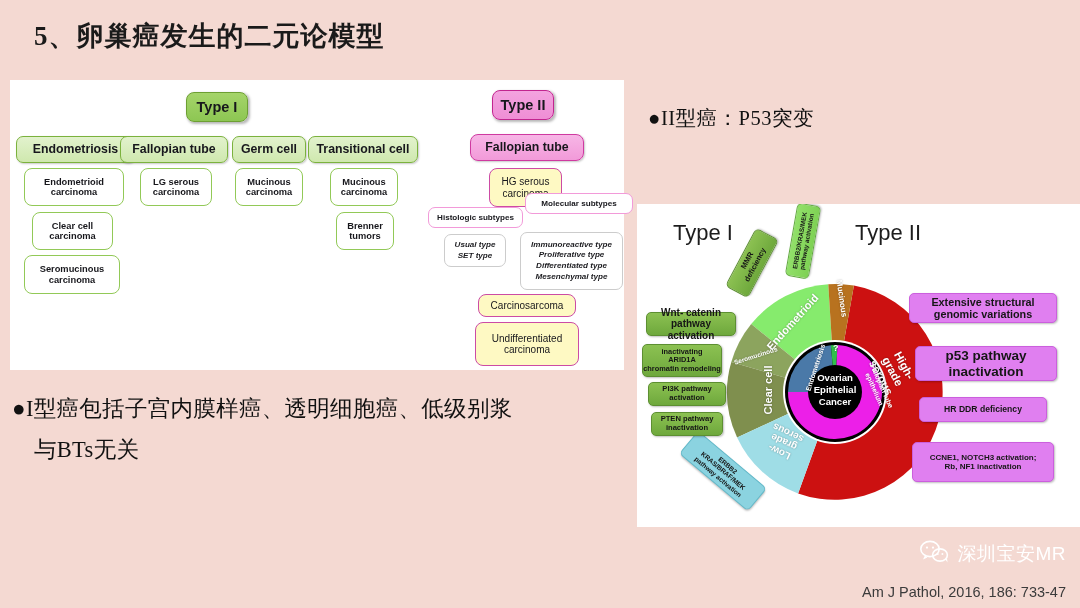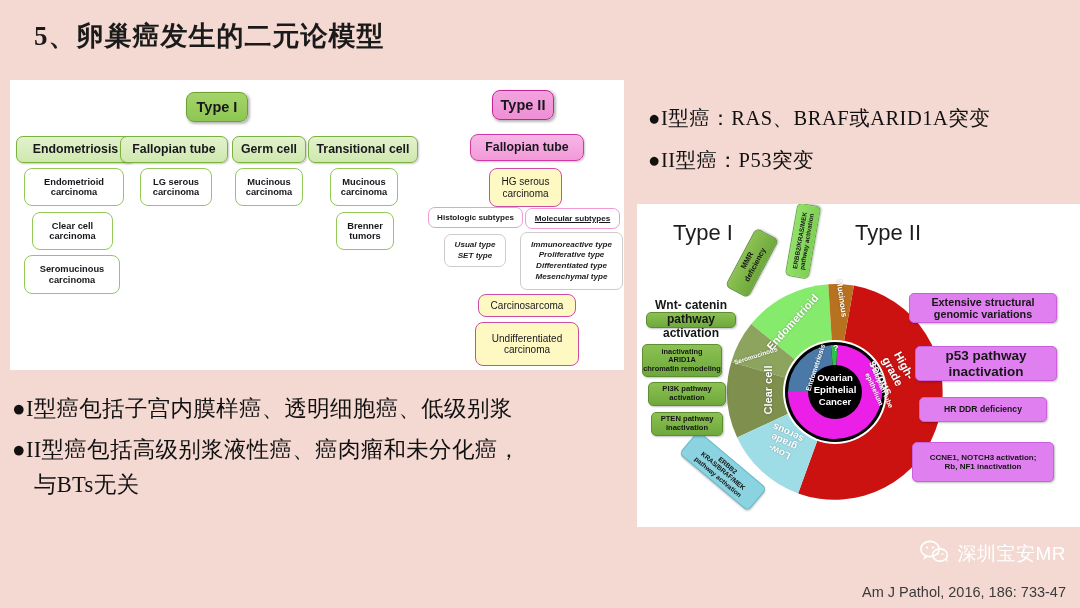--- a/index.html
+++ b/index.html
@@ -246,45 +246,43 @@
 carcinoma</div>
   <div class="fbox g-leaf" style="left:326px;top:132px;width:58px;height:38px;white-space:pre-line;">Brenner
 tumors</div>
 
   <div class="fbox p-title" style="left:482px;top:10px;width:62px;height:30px;">Type II</div>
   <div class="fbox p-hdr" style="left:460px;top:54px;width:114px;height:27px;">Fallopian tube</div>
   <div class="fbox p-leaf" style="left:479px;top:88px;width:73px;height:39px;white-space:pre-line;">HG serous
 carcinoma</div>
 
   <div class="fbox p-sub" style="left:418px;top:127px;width:95px;height:21px;">Histologic subtypes</div>
-  <div class="fbox p-sub" style="left:515px;top:128px;width:95px;height:21px;text-decoration:underline;">Molecular subtypes</div>
+  <div class="fbox p-sub" style="left:515px;top:113px;width:108px;height:21px;">Molecular subtypes</div>
 
   <div class="fbox w-leaf" style="left:434px;top:154px;width:62px;height:33px;white-space:pre-line;">Usual type
 SET type</div>
   <div class="fbox w-leaf" style="left:510px;top:152px;width:103px;height:58px;white-space:pre-line;">Immunoreactive type
 Proliferative type
 Differentiated type
 Mesenchymal type</div>
 
   <div class="fbox p-leaf" style="left:468px;top:214px;width:98px;height:23px;">Carcinosarcoma</div>
   <div class="fbox p-leaf" style="left:465px;top:242px;width:104px;height:44px;white-space:pre-line;">Undifferentiated
 carcinoma</div>
 </div>
 
 <div id="right-bullets">
-  <div class="rb-line">●I型癌：RAS、BRAF或ARID1A突变</div>
   <div class="rb-line">●II型癌：P53突变</div>
 </div>
 
 <div id="bottom-bullets">
   <div class="bb-item">
     <span>●I型癌包括子宫内膜样癌、透明细胞癌、低级别浆</span>
   </div>
   <div class="bb-item">
-    <span>●II型癌包括高级别浆液性癌、癌肉瘤和未分化癌，</span>
     <span class="cont">与BTs无关</span>
   </div>
 </div>
 
 <div id="right-figure">
 
   <div class="fig-hdr" id="fig-type-1">Type I</div>
   <div class="fig-hdr" id="fig-type-2">Type II</div>
 
   <svg id="sunburst" viewBox="0 0 220 220">
@@ -348,21 +346,21 @@
   <div class="seg-label" style="left:206px;top:176px;font-size:7px;width:70px;white-space:normal;text-align:center;transform:rotate(66deg);line-height:1.1;">Fallopian tube epithelium</div>
 
   <div class="chip chip-green" style="left:82px;top:46px;width:66px;height:26px;font-size:7.6px;white-space:pre-line;transform:rotate(-62deg);">MMR
 deficiency</div>
   <div class="chip chip-green-lt" style="left:129px;top:25px;width:74px;height:24px;font-size:6.4px;white-space:pre-line;transform:rotate(-80deg);">ERBB2/KRAS/MEK
 pathway activation</div>
   <div class="chip chip-blue" style="left:41px;top:252px;width:90px;height:30px;font-size:6.6px;white-space:pre-line;transform:rotate(40deg);">ERBB2
 KRAS/BRAF/MEK
 pathway activation</div>
 
-  <div class="chip chip-green" style="left:9px;top:108px;width:90px;height:16px;font-size:12px;white-space:pre-line;">Wnt- catenin
+  <div class="chip chip-green" style="left:9px;top:108px;width:90px;height:24px;font-size:10px;white-space:pre-line;">Wnt- catenin
 pathway activation</div>
   <div class="chip chip-green" style="left:5px;top:140px;width:80px;height:33px;font-size:7.4px;white-space:pre-line;">inactivating
 ARID1A
 chromatin remodeling</div>
   <div class="chip chip-green" style="left:11px;top:178px;width:78px;height:24px;font-size:7.6px;white-space:pre-line;">PI3K pathway
 activation</div>
   <div class="chip chip-green" style="left:14px;top:208px;width:72px;height:24px;font-size:7.6px;white-space:pre-line;">PTEN pathway
 inactivation</div>
 
   <div class="chip chip-purple" style="left:272px;top:89px;width:148px;height:30px;font-size:10.8px;white-space:pre-line;">Extensive structural

